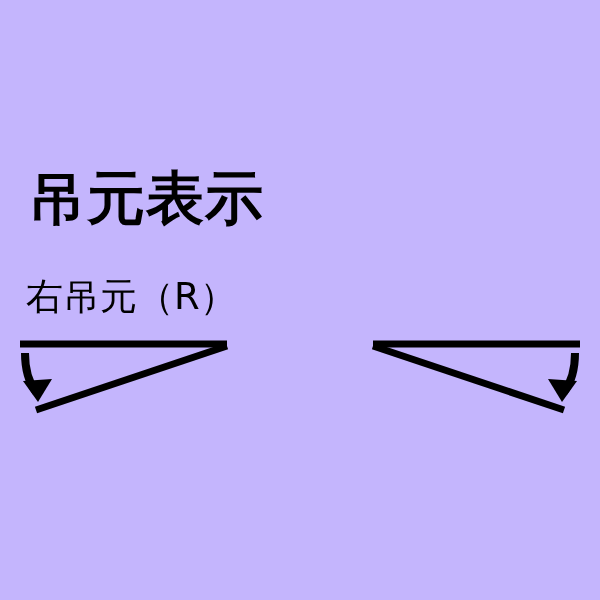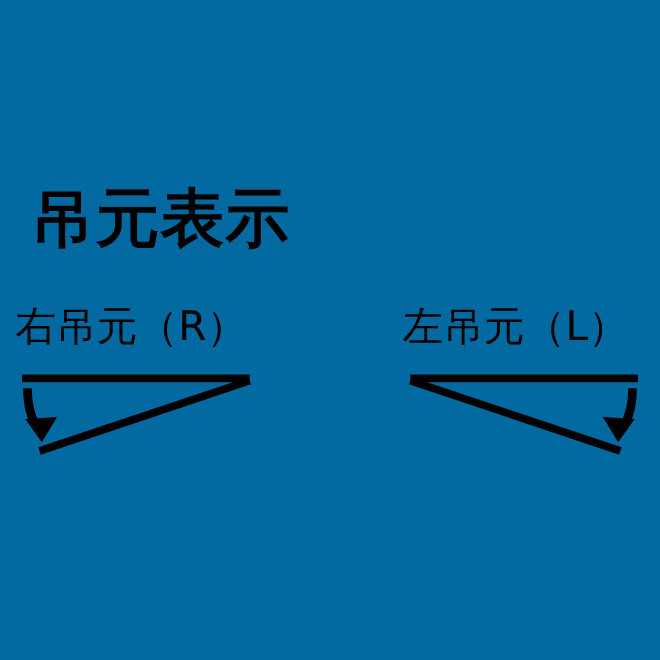--- a/index.html
+++ b/index.html
@@ -8,21 +8,21 @@
     background: #ffffff;
   }
   body {
     font-family: "DejaVu Sans", "Liberation Sans", sans-serif;
     color: #000000;
   }
   #canvas {
     position: relative;
     width: 600px;
     height: 600px;
-    background: #0369a1;
+    background: #c4b5fd;
     overflow: hidden;
   }
   .page-title {
     position: absolute;
     left: 28px;
     top: 166px;
     font-size: 58px;
     line-height: 64px;
     font-weight: 700;
     letter-spacing: 1px;
@@ -31,21 +31,21 @@
   .hinge-label {
     position: absolute;
     top: 276px;
     font-size: 37px;
     line-height: 42px;
     font-weight: 400;
     letter-spacing: 0px;
     white-space: nowrap;
   }
   .hinge-label.right-hinge {
-    left: 14px;
+    left: 26px;
   }
   .hinge-label.left-hinge {
     left: 366px;
   }
   .side-note {
     position: absolute;
     left: 188px;
     top: 374px;
     font-size: 37px;
     line-height: 42px;
@@ -63,21 +63,20 @@
 </style>
 </head>
 <body>
 
 <div id="canvas">
 
   <div class="page-title">吊元表示</div>
 
   <div class="hinge-label right-hinge">右吊元（R）</div>
 
-  <div class="hinge-label left-hinge">左吊元（L）</div>
 
   <svg class="diagram-svg" viewBox="0 0 600 600">
 
     <g>
       <line x1="20" y1="344" x2="227" y2="344" stroke="#000000" stroke-width="7" stroke-linecap="butt"></line>
       <line x1="227" y1="346" x2="36" y2="410" stroke="#000000" stroke-width="7" stroke-linecap="butt"></line>
       <path d="M 25 353 C 25 372, 30 384, 36 392" fill="none" stroke="#000000" stroke-width="8" stroke-linecap="butt"></path>
       <polygon points="38,402 23,381 52,379" fill="#000000"></polygon>
     </g>
 

